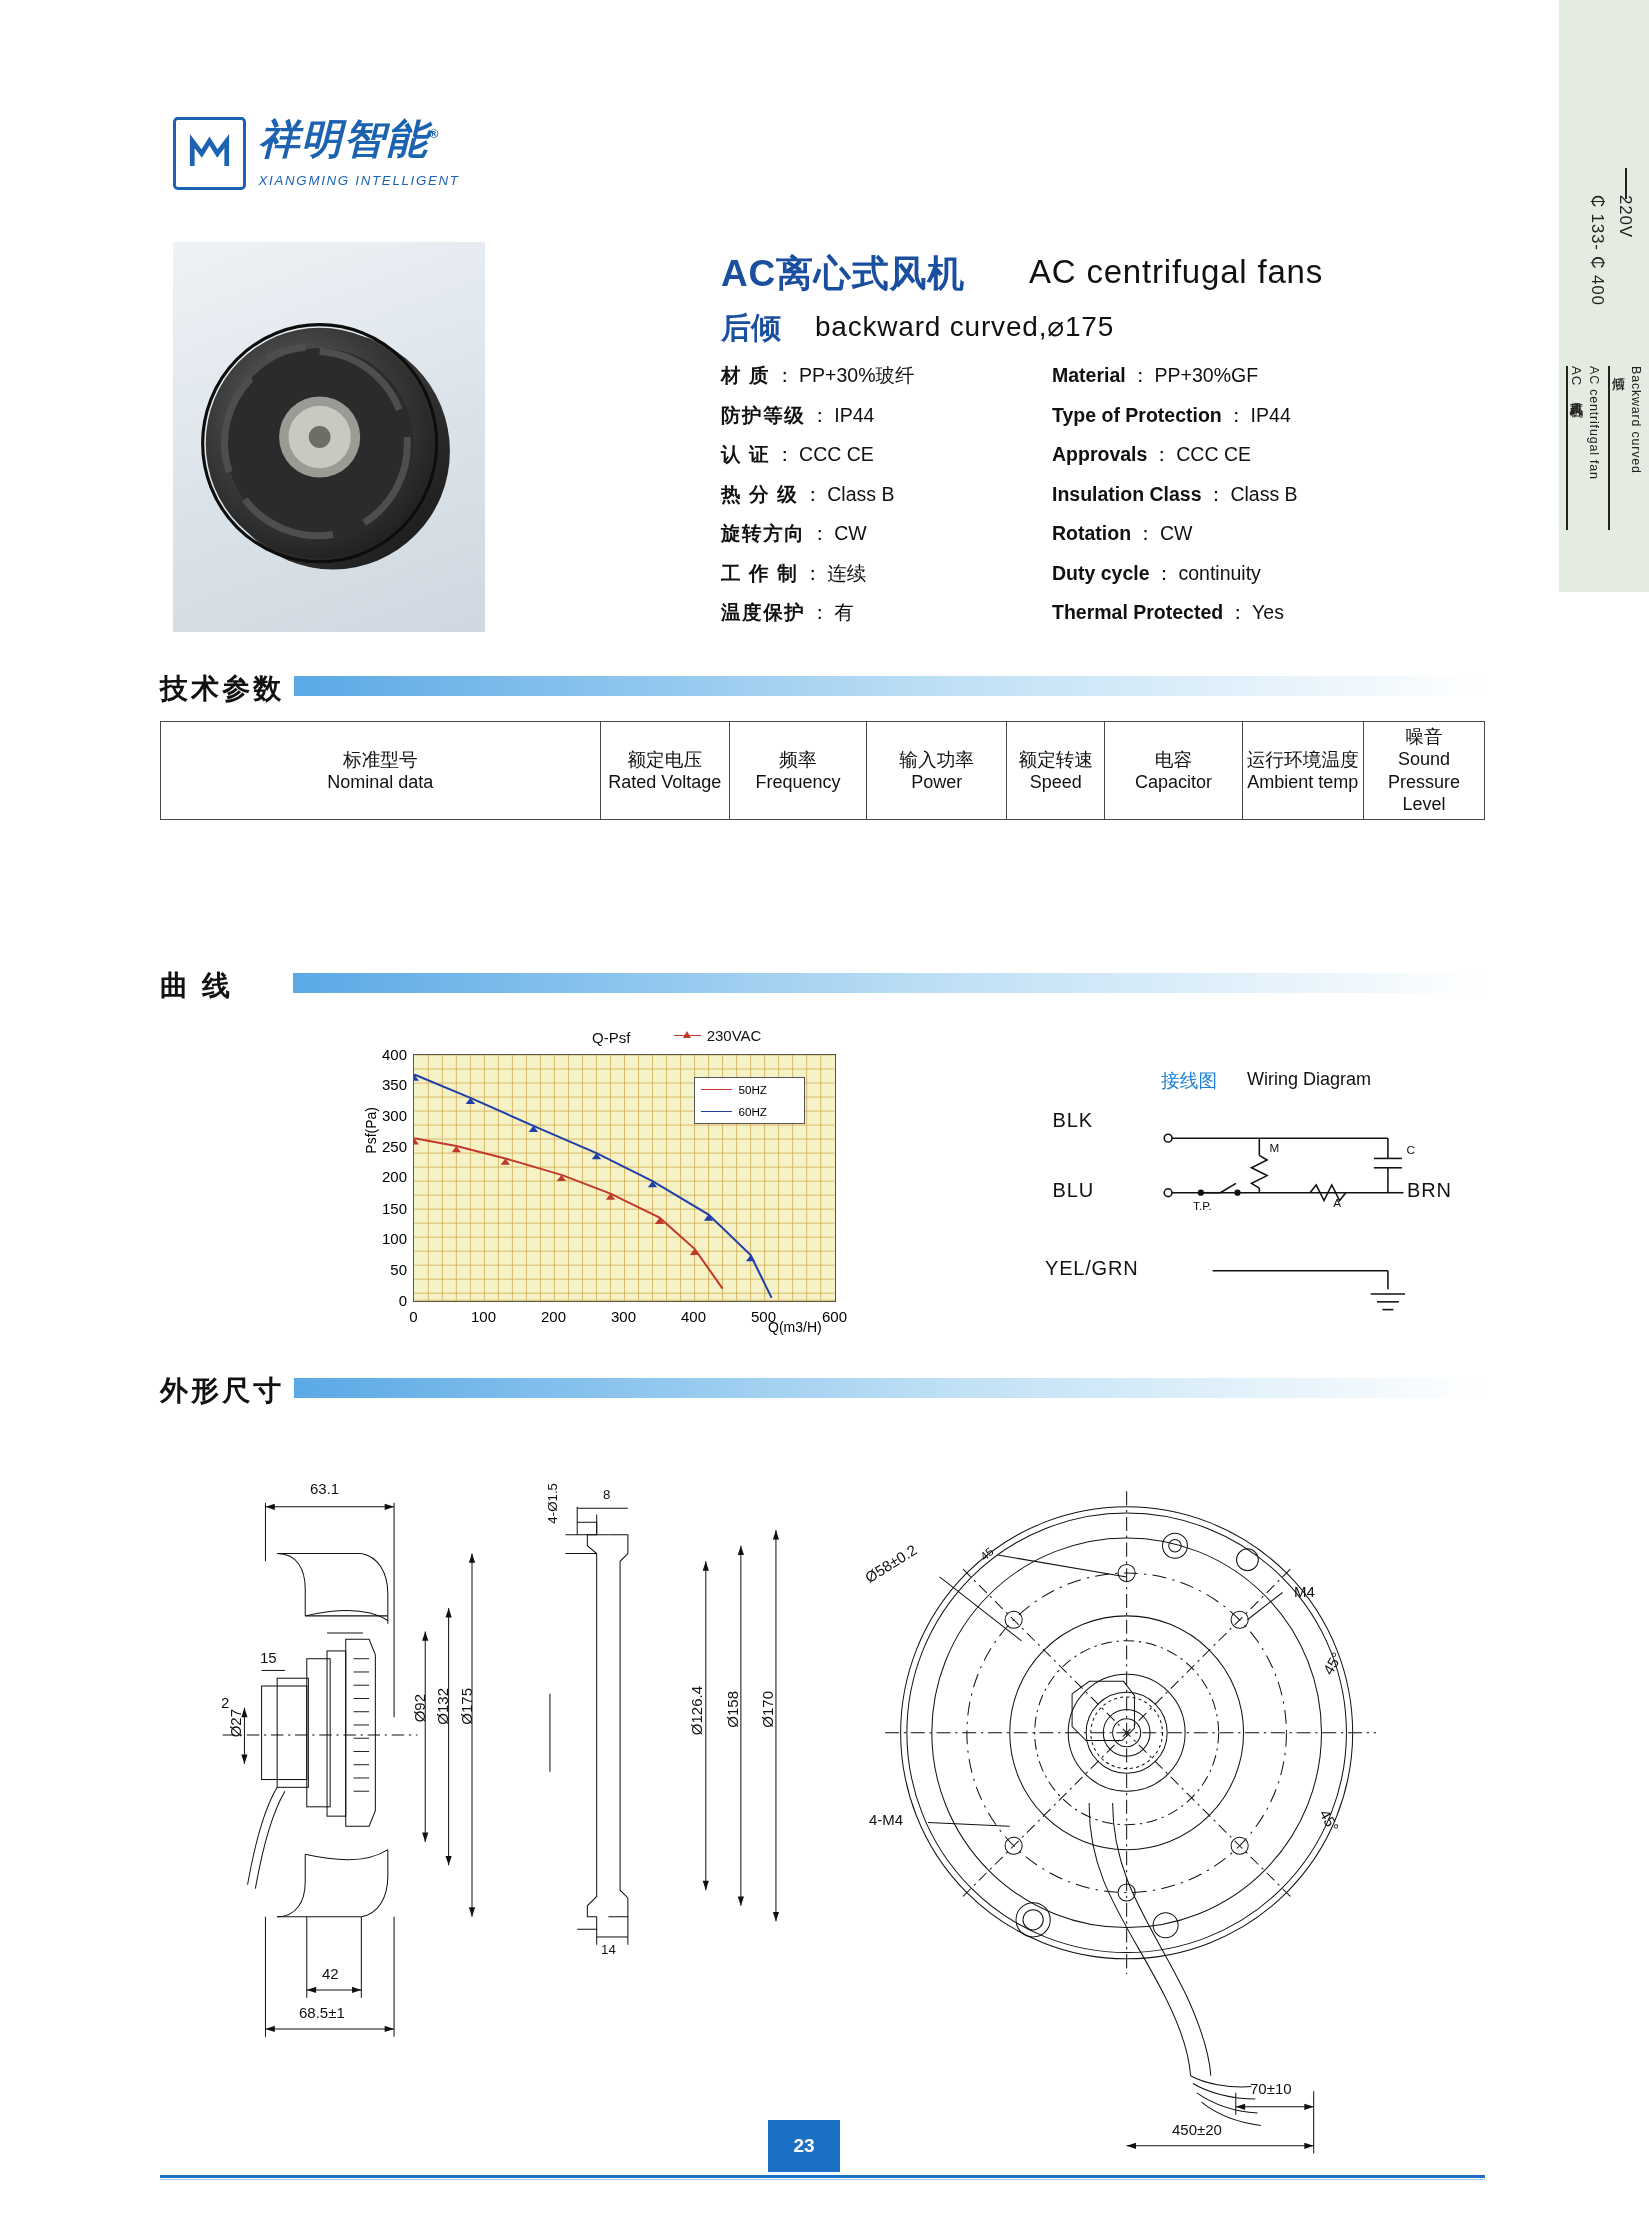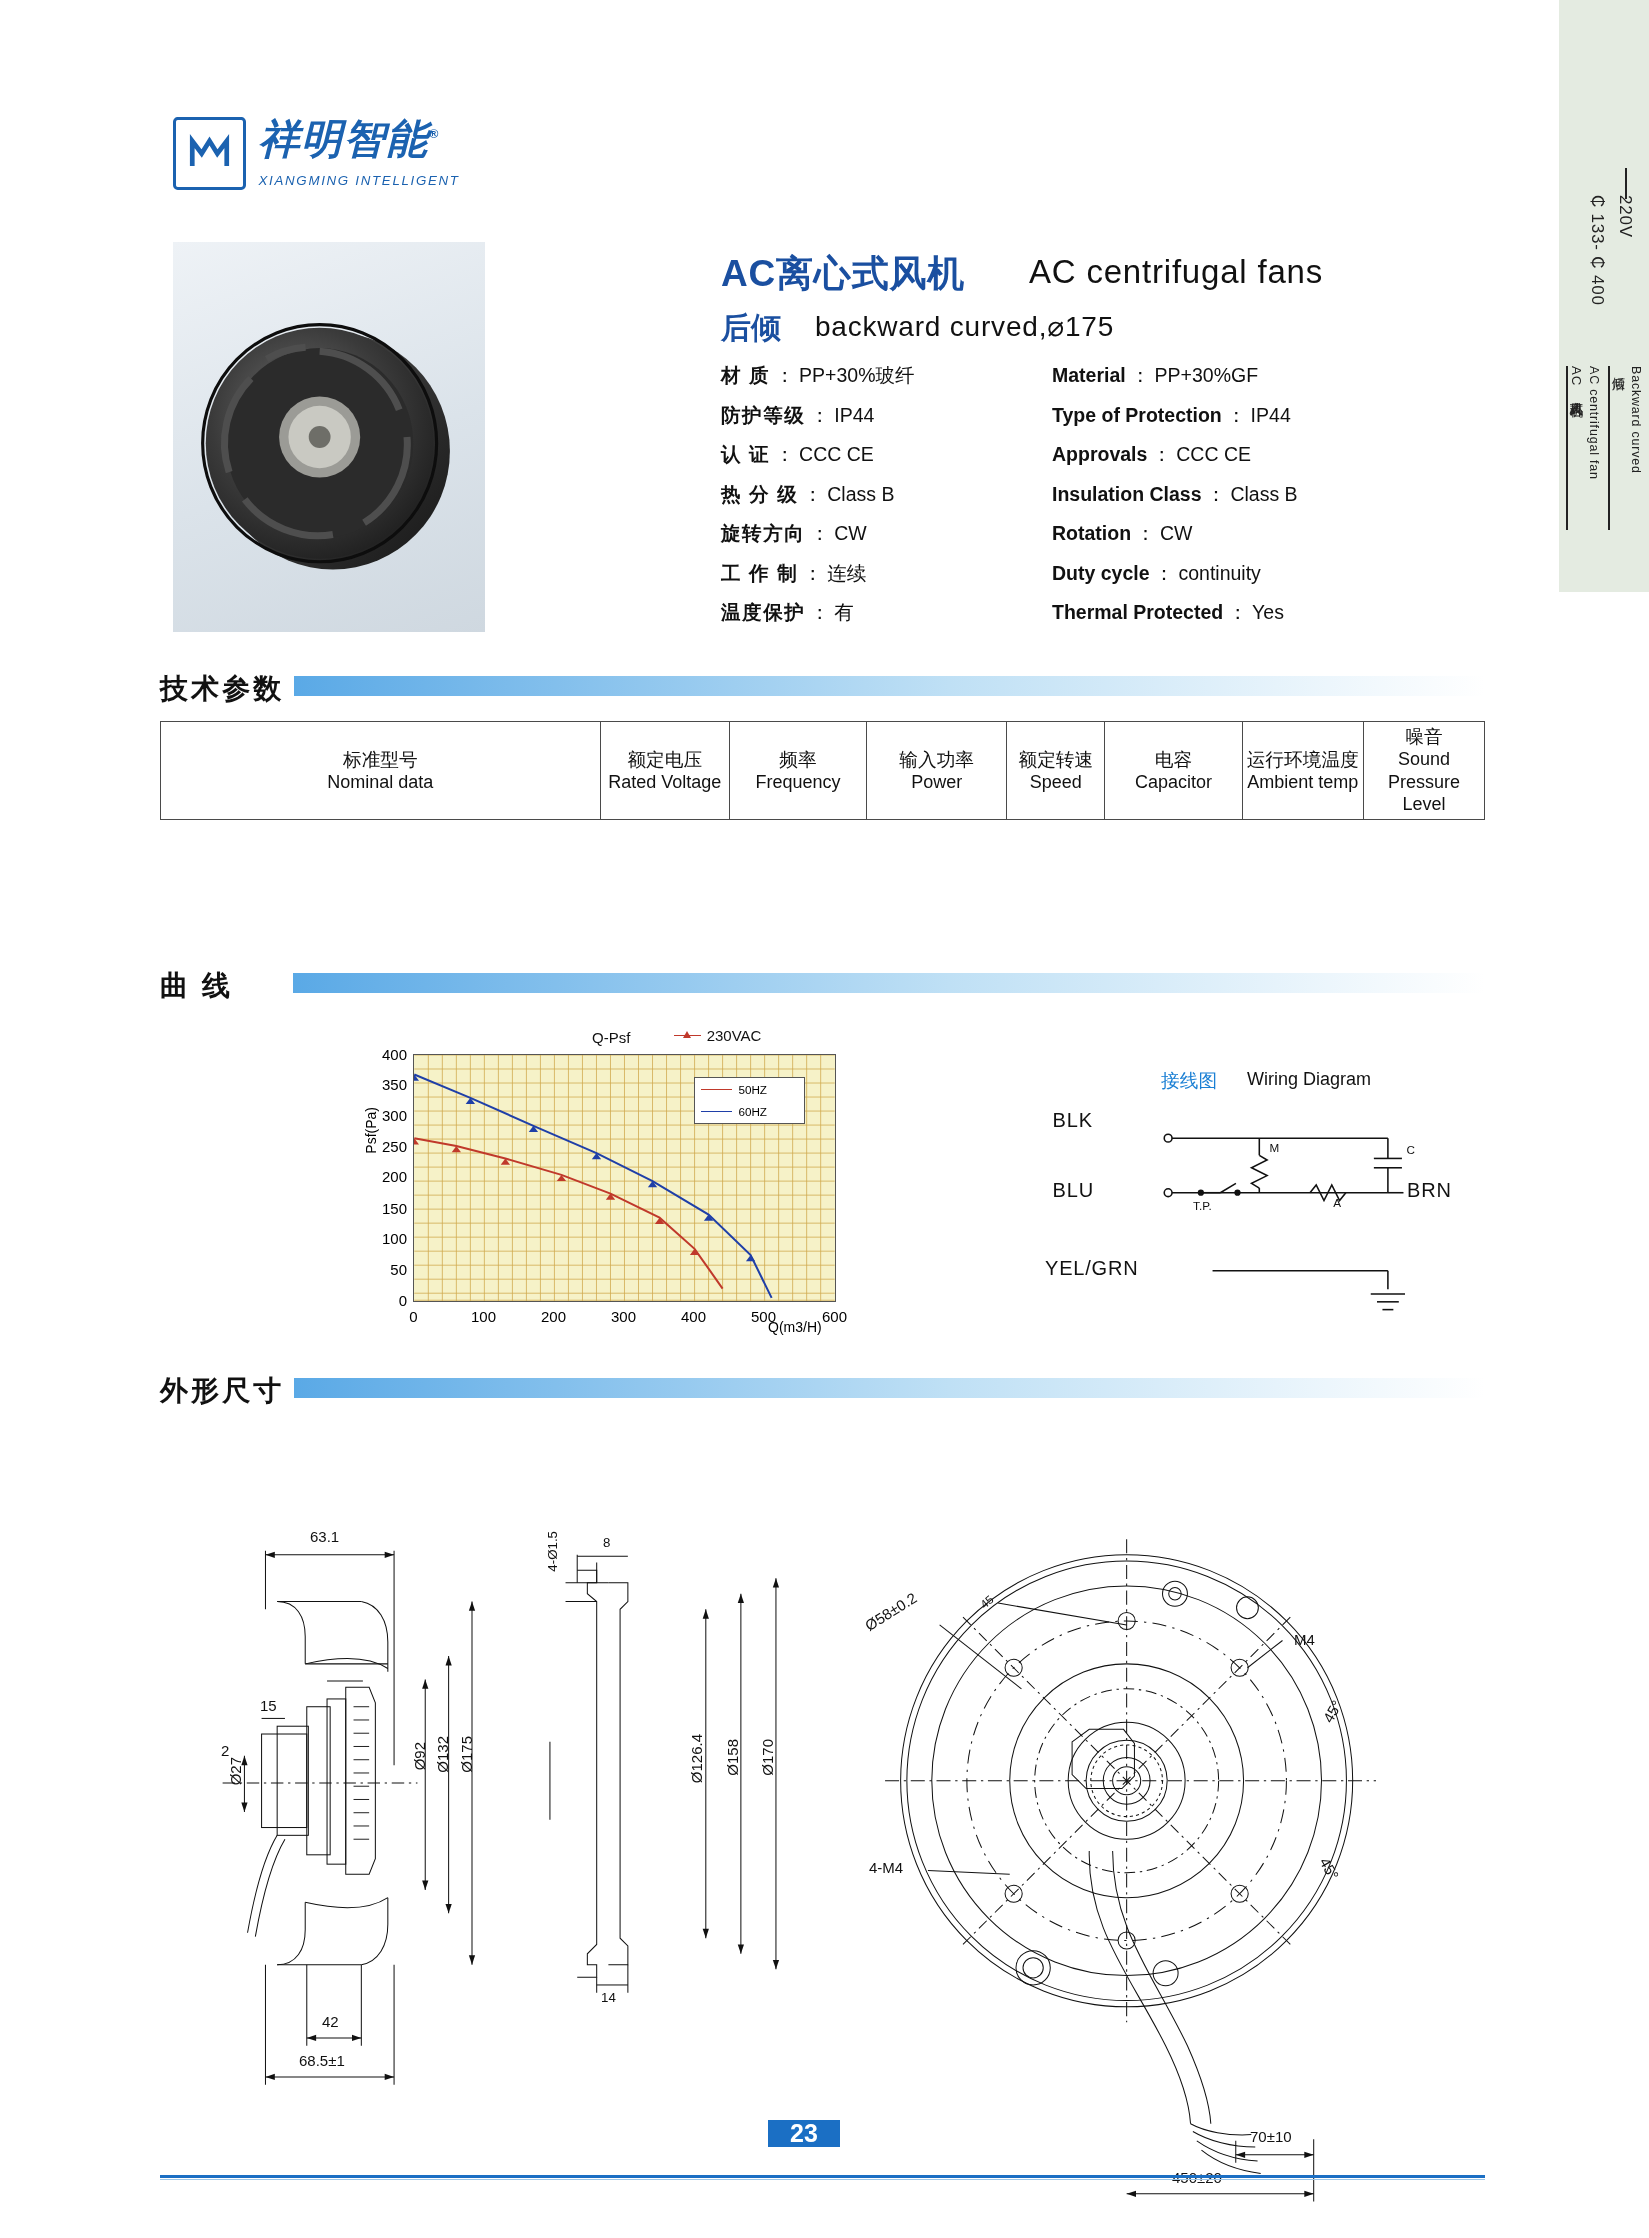--- a/index.html
+++ b/index.html
@@ -85,27 +85,27 @@
   .legend-row{display:flex;align-items:center;height:22.6px;padding-left:6.2px;}
   .lg-line{width:31px;height:0;border-top:1.6px solid;position:relative;margin-right:6.2px;}
 
   
   .wiring-title-cn{position:absolute;left:1161px;top:1068px;font-size:18.7px;color:#1a7fd4;}
   .wiring-title-en{position:absolute;left:1247px;top:1069px;font-size:18px;color:#111;}
   .wiring{position:absolute;left:1076px;top:1107px;width:390px;height:226px;}
   .wl{position:absolute;font-size:20px;color:#111;letter-spacing:0.8px;}
 
   
-  .dims{position:absolute;left:160px;top:1508px;width:1341px;height:717px;}
+  .dims{position:absolute;left:160px;top:1460px;width:1341px;height:717px;}
   .dimtxt{position:absolute;font-size:15px;color:#111;}
   .vtxt{writing-mode:vertical-rl;transform:rotate(180deg);}
 
   
-  .pgnum{position:absolute;left:768px;top:2120px;width:72px;height:27px;background:#1b6fc4;color:#fff;
-    font-size:25px;display:flex;align-items:center;justify-content:center;font-weight:bold;}
+  .pgnum{position:absolute;left:768px;top:2120px;width:72px;height:52px;background:#1b6fc4;color:#fff;
+    font-size:19px;display:flex;align-items:center;justify-content:center;font-weight:bold;}
   .footline{position:absolute;left:160px;top:2175px;width:1325px;height:3.1px;background:#1b6fc4;}
   .footline2{position:absolute;left:160px;top:2179px;width:1325px;height:0.8px;background:#9ec7e8;}
 </style>
 </head>
 <body>
 
 <div class="page">
 
   <div class="side-tab">
     <div class="st-inner">

